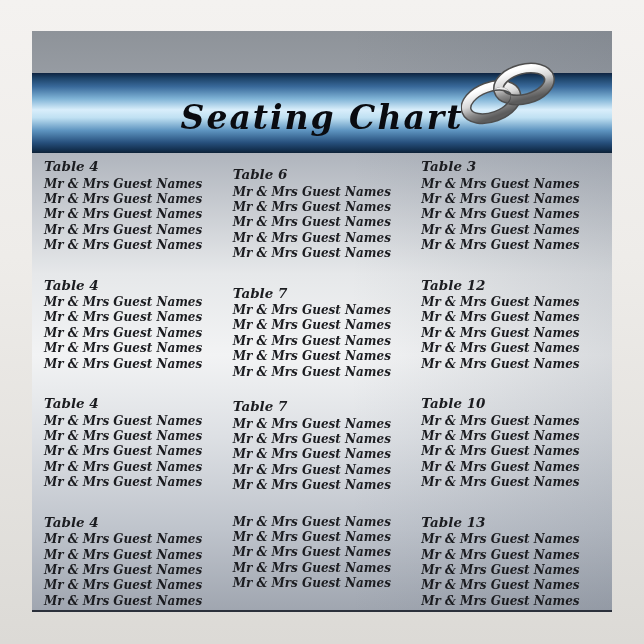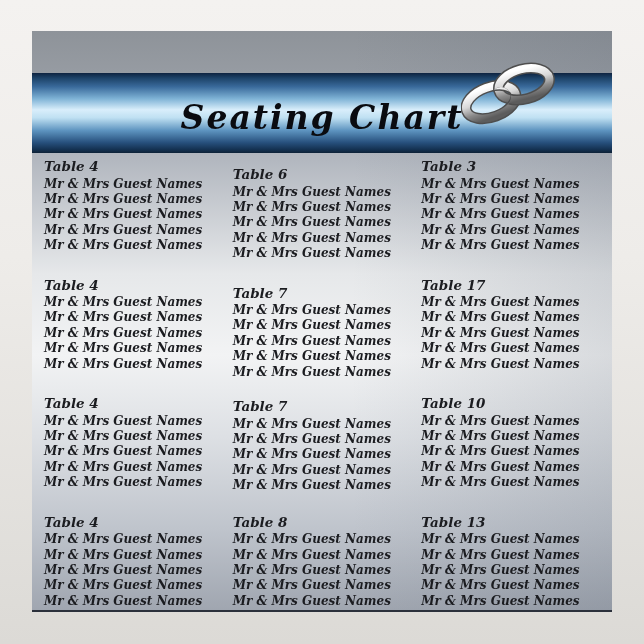--- a/index.html
+++ b/index.html
@@ -130,21 +130,21 @@
     <div class="block">
       <div class="t-title">Table 7</div>
       <div class="g-line">Mr &amp; Mrs Guest Names</div>
       <div class="g-line">Mr &amp; Mrs Guest Names</div>
       <div class="g-line">Mr &amp; Mrs Guest Names</div>
       <div class="g-line">Mr &amp; Mrs Guest Names</div>
       <div class="g-line">Mr &amp; Mrs Guest Names</div>
     </div>
 
     <div class="block">
-      <div class="t-title">Table 17</div>
+      <div class="t-title">Table 12</div>
       <div class="g-line">Mr &amp; Mrs Guest Names</div>
       <div class="g-line">Mr &amp; Mrs Guest Names</div>
       <div class="g-line">Mr &amp; Mrs Guest Names</div>
       <div class="g-line">Mr &amp; Mrs Guest Names</div>
       <div class="g-line">Mr &amp; Mrs Guest Names</div>
     </div>
 
     <div class="block">
       <div class="t-title">Table 4</div>
       <div class="g-line">Mr &amp; Mrs Guest Names</div>
@@ -175,21 +175,20 @@
     <div class="block">
       <div class="t-title">Table 4</div>
       <div class="g-line">Mr &amp; Mrs Guest Names</div>
       <div class="g-line">Mr &amp; Mrs Guest Names</div>
       <div class="g-line">Mr &amp; Mrs Guest Names</div>
       <div class="g-line">Mr &amp; Mrs Guest Names</div>
       <div class="g-line">Mr &amp; Mrs Guest Names</div>
     </div>
 
     <div class="block">
-      <div class="t-title">Table 8</div>
       <div class="g-line">Mr &amp; Mrs Guest Names</div>
       <div class="g-line">Mr &amp; Mrs Guest Names</div>
       <div class="g-line">Mr &amp; Mrs Guest Names</div>
       <div class="g-line">Mr &amp; Mrs Guest Names</div>
       <div class="g-line">Mr &amp; Mrs Guest Names</div>
     </div>
 
     <div class="block">
       <div class="t-title">Table 13</div>
       <div class="g-line">Mr &amp; Mrs Guest Names</div>

